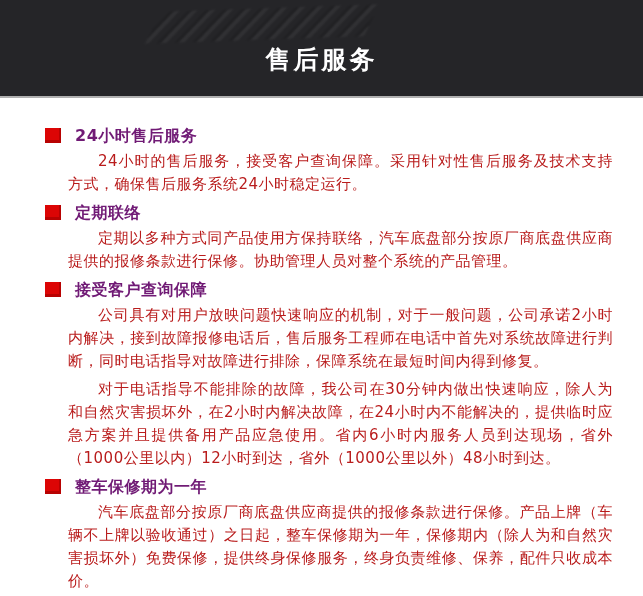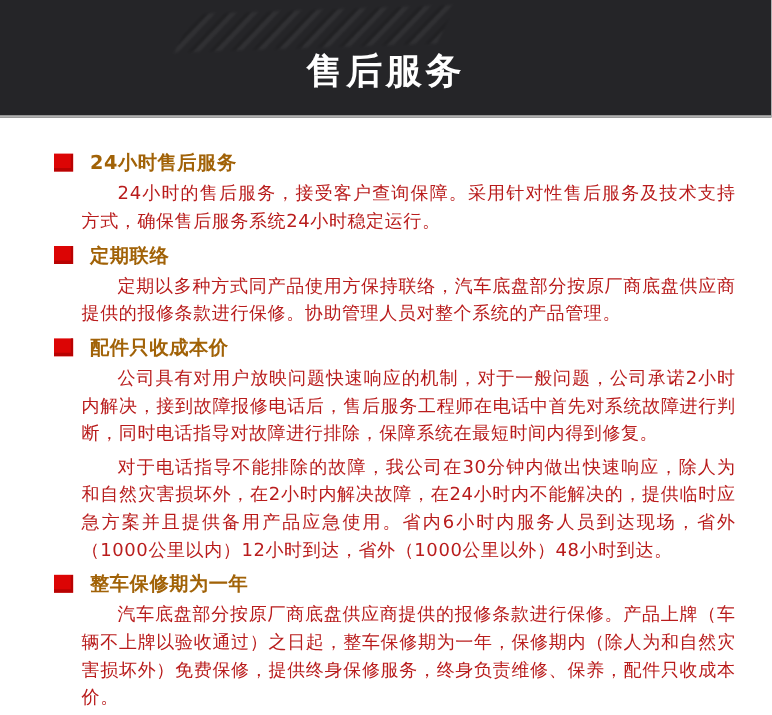--- a/index.html
+++ b/index.html
@@ -36,21 +36,21 @@
       rgba(255,255,255,0.05) 0 5px,
       rgba(0,0,0,0.12) 5px 9px,
       transparent 9px 16px
     );
     filter: blur(1px);
   }
   .banner .title {
     margin: 0;
     padding-top: 22px;
     color: #ffffff;
-    font-size: 30px;
+    font-size: 25px;
     font-weight: bold;
     letter-spacing: 3px;
   }
 
   
   .content {
     padding: 27px 30px 0 45px;
   }
   .section { margin-bottom: 6px; }
   .sec-head {
@@ -64,21 +64,21 @@
     width: 16px;
     height: 15px;
     background: #dc0505;
     box-shadow: inset -2px -3px 0 rgba(140, 0, 0, 0.45);
   }
   .sec-head h2 {
     margin: 0;
     font-size: 16px;
     line-height: 21px;
     font-weight: bold;
-    color: #a16207;
+    color: #701a75;
     letter-spacing: 0.5px;
   }
   .section p {
     margin: 0 0 5px 23px;
     font-size: 15px;
     line-height: 23px;
     color: #b91c1c;
     text-align: justify;
     text-indent: 30px;
     letter-spacing: 0.5px;
@@ -108,21 +108,21 @@
       <div class="sec-head">
         <span class="bullet"></span>
         <h2>定期联络</h2>
       </div>
       <p>定期以多种方式同产品使用方保持联络，汽车底盘部分按原厂商底盘供应商提供的报修条款进行保修。协助管理人员对整个系统的产品管理。</p>
     </section>
 
     <section class="section">
       <div class="sec-head">
         <span class="bullet"></span>
-        <h2>配件只收成本价</h2>
+        <h2>接受客户查询保障</h2>
       </div>
       <p>公司具有对用户放映问题快速响应的机制，对于一般问题，公司承诺2小时内解决，接到故障报修电话后，售后服务工程师在电话中首先对系统故障进行判断，同时电话指导对故障进行排除，保障系统在最短时间内得到修复。</p>
       <p>对于电话指导不能排除的故障，我公司在30分钟内做出快速响应，除人为和自然灾害损坏外，在2小时内解决故障，在24小时内不能解决的，提供临时应急方案并且提供备用产品应急使用。省内6小时内服务人员到达现场，省外（1000公里以内）12小时到达，省外（1000公里以外）48小时到达。</p>
     </section>
 
     <section class="section">
       <div class="sec-head">
         <span class="bullet"></span>
         <h2>整车保修期为一年</h2>
       </div>

